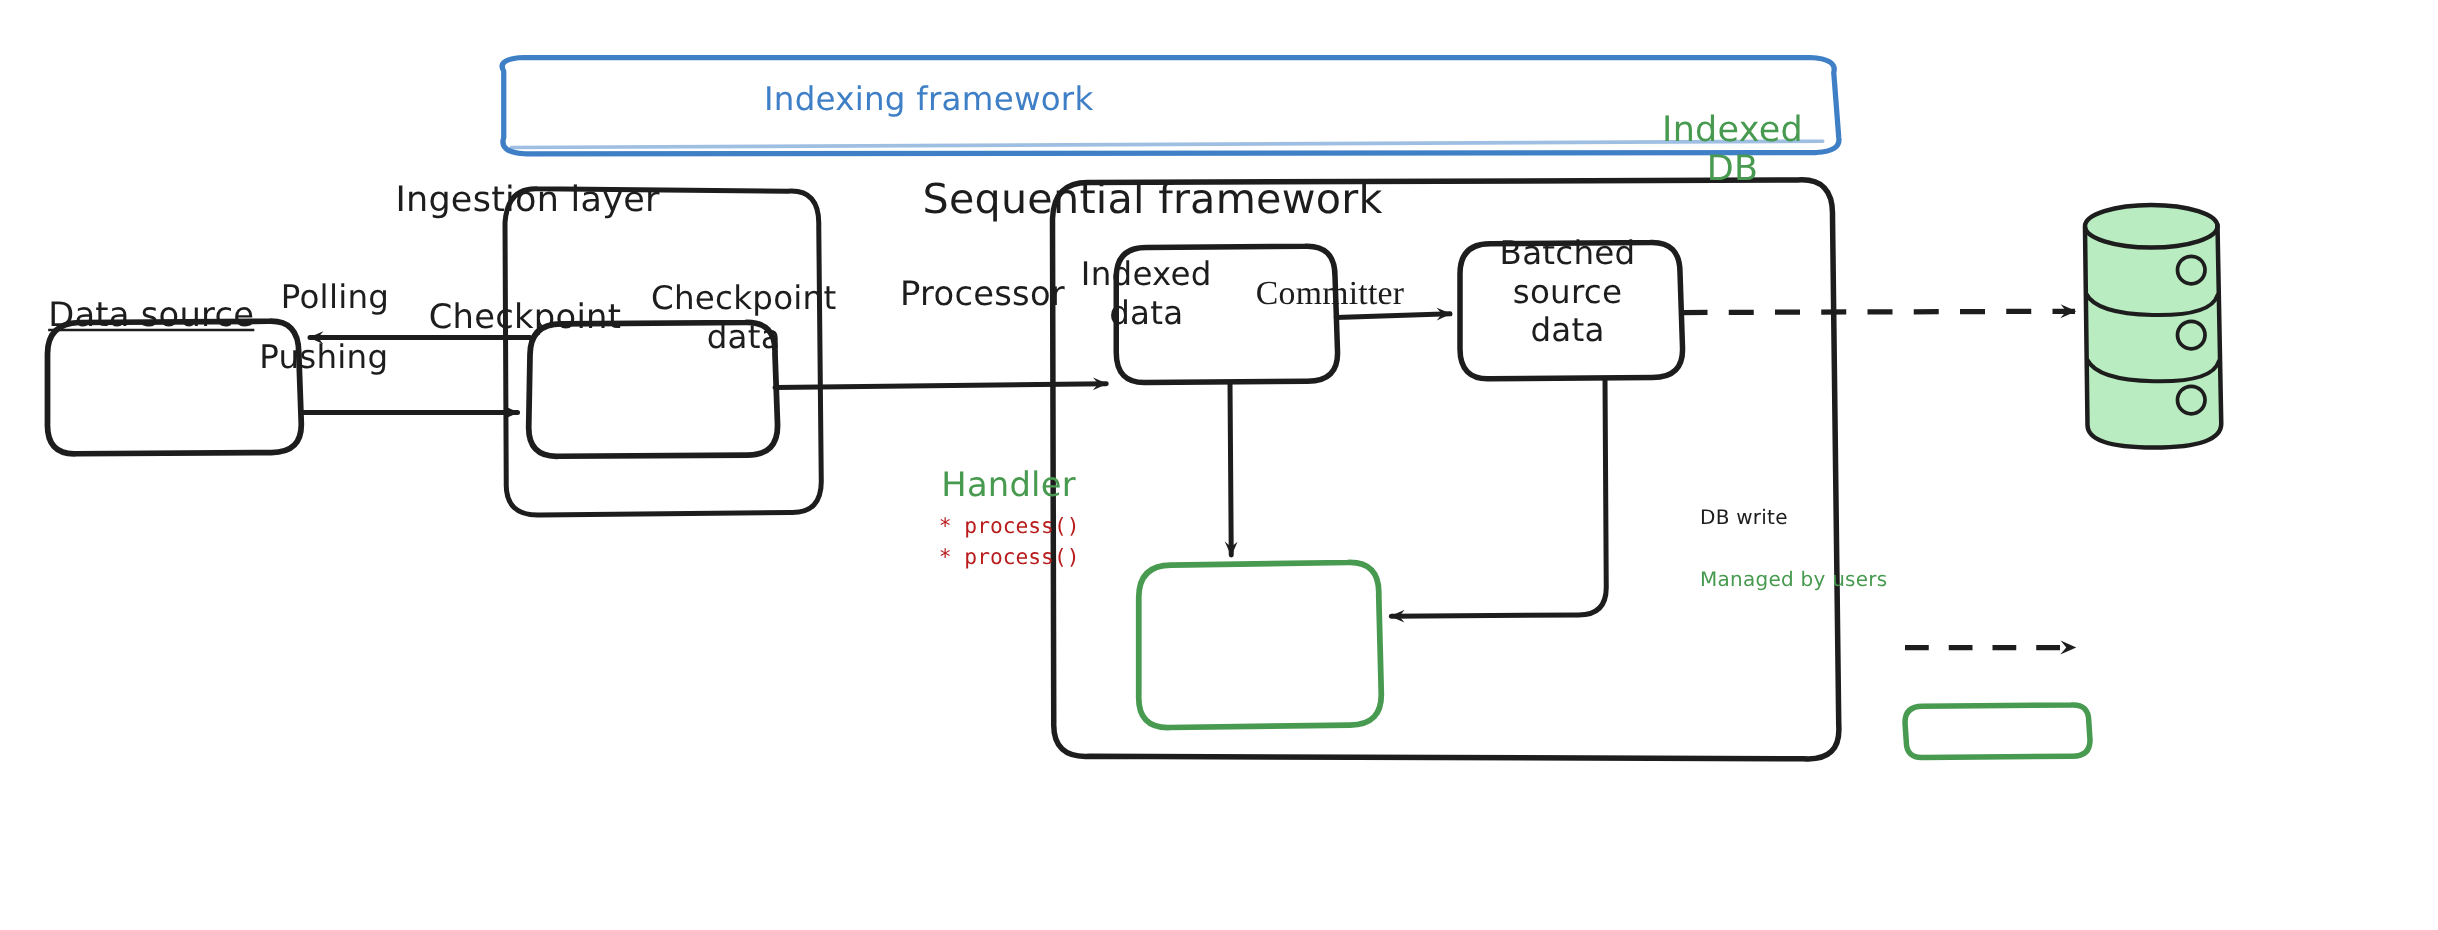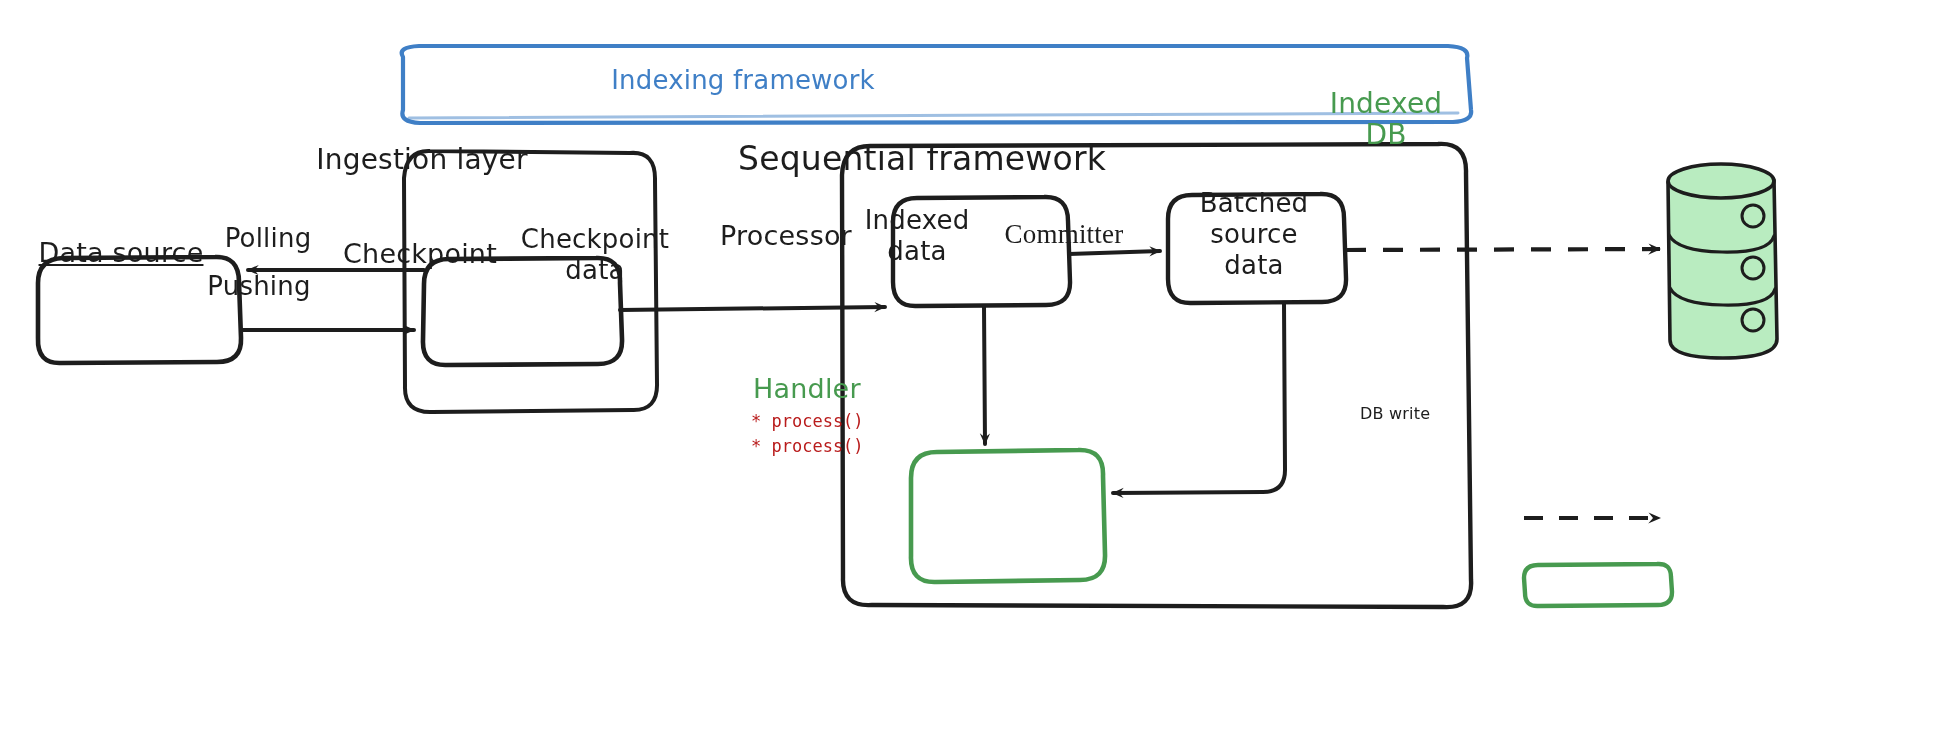--- a/index.html
+++ b/index.html
@@ -175,14 +175,15 @@
 
   <div class="lbl green node-text" style="left:753px; top:374px;">Handler</div>
   <div class="lbl mono" style="left:751px; top:412px;">* process()</div>
   <div class="lbl mono" style="left:751px; top:437px;">* process()</div>
 
   <div class="lbl ctr green group-title" style="left:1386px; top:88px;">Indexed</div>
   <div class="lbl ctr green group-title" style="left:1386px; top:119px;">DB</div>
 
   <div class="lbl legend-text" style="left:1360px; top:405px;">DB write</div>
 
+  <div class="lbl legend-text green" style="left:1360px; top:455px;">Managed by users</div>
 
 </div>
 
 </body></html>

